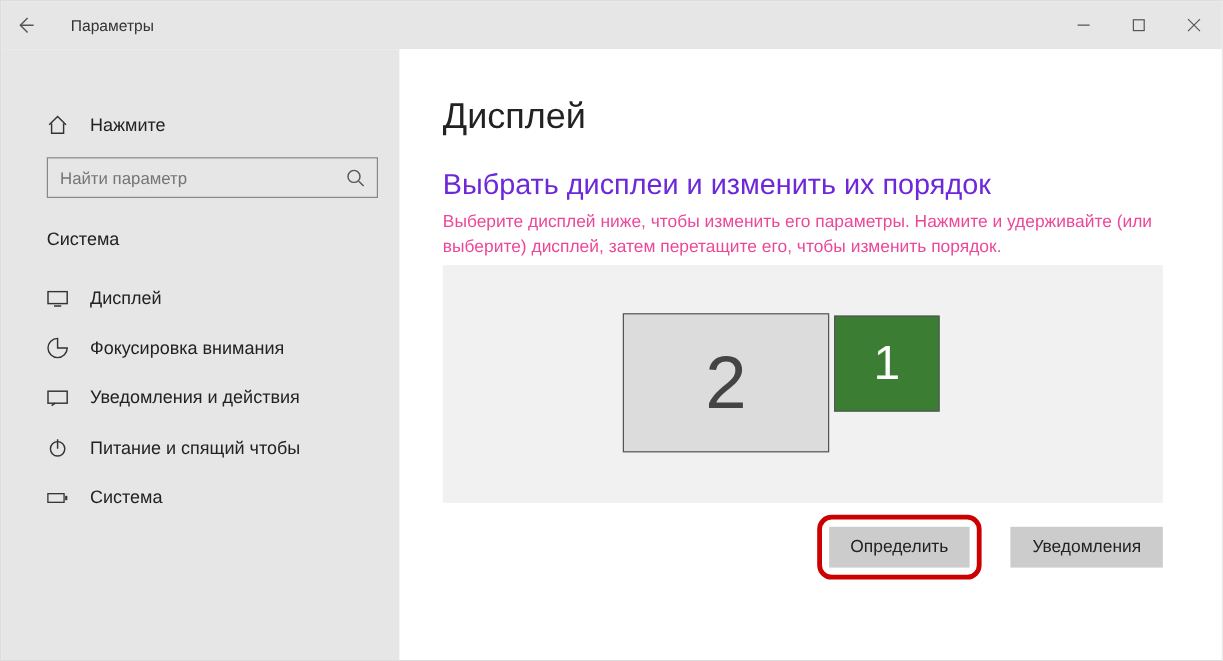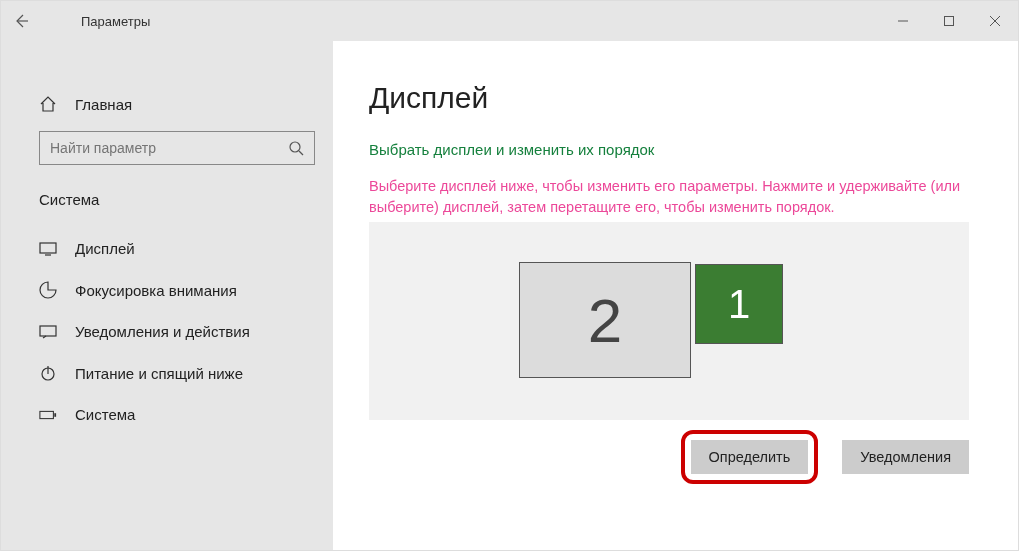--- a/index.html
+++ b/index.html
@@ -1,36 +1,36 @@
 <!DOCTYPE html>
 <html><head>
 <meta charset="utf-8">
 <style>
   * { box-sizing: border-box; margin: 0; padding: 0; font-family: "Segoe UI", Tahoma, sans-serif; }
   html, body { width: 1019px; height: 551px; overflow: hidden; background: #fff; }
   .window { width: 1019px; height: 551px; border: 1px solid #ddd; display: flex; flex-direction: column; }
   .titlebar { height: 40px; display: flex; align-items: center; background: #e6e6e6; }
   .titlebar .back { width: 40px; height: 40px; display: flex; align-items: center; justify-content: center; color: #555; }
-  .titlebar .title { font-size: 13px; color: #333; margin-left: 40px; }
+  .titlebar .title { font-size: 13px; color: #333; margin-left: 18px; }
   .titlebar .winbtns { margin-left: auto; display: flex; }
   .titlebar .winbtns div { width: 46px; height: 40px; display: flex; align-items: center; justify-content: center; color: #555; font-size: 12px; }
   .body { flex: 1; display: flex; min-height: 0; }
   .sidebar { width: 332px; background: #e6e6e6; padding-top: 10px; display: flex; flex-direction: column; }
   .home-row { display: flex; align-items: center; padding: 10px 18px 10px 38px; font-size: 15px; color: #222; gap: 18px; margin-top: 34px; }
   .search-wrap { padding: 8px 18px 8px 38px; }
   .search { width: 100%; height: 34px; border: 1px solid #888; background: #e6e6e6; display: flex; align-items: center; padding: 4px 10px; }
   .search input { flex: 1; border: none; background: transparent; font-size: 14px; outline: none; color: #333; }
   .search .sicon { color: #555; }
   .section-label { padding: 18px 18px 10px 38px; font-size: 15px; font-weight: 400; color: #222; }
   .nav { display: flex; flex-direction: column; margin-top: 10px; }
   .nav-item { display: flex; align-items: center; gap: 18px; padding: 12px 18px 12px 38px; font-size: 15px; color: #222; cursor: pointer; }
   .nav-item .icon { width: 18px; display: flex; justify-content: center; }
   .main { flex: 1; background: #fff; padding: 40px 36px 20px 36px; overflow: hidden; }
   .main h1 { font-size: 30px; font-weight: 400; color: #222; margin-bottom: 26px; }
-  .main h2 { font-size: 15px; font-weight: 400; color: #15803d; margin-bottom: 18px; }
+  .main h2 { font-size: 24px; font-weight: 400; color: #6d28d9; margin-bottom: 6px; }
   .main p.desc { font-size: 14.5px; color: #ec4899; line-height: 1.45; margin-bottom: 4px; max-width: 600px; }
   .canvas { width: 600px; height: 198px; background: #f1f1f1; position: relative; }
   .mon2 { position: absolute; left: 150px; top: 40px; width: 172px; height: 116px; background: #dcdcdc; border: 1px solid #555; display: flex; align-items: center; justify-content: center; font-size: 62px; color: #444; font-weight: 300; }
   .mon1 { position: absolute; left: 326px; top: 42px; width: 88px; height: 80px; background: #3b7d32; border: 1px solid #555; display: flex; align-items: center; justify-content: center; font-size: 40px; color: #fff; font-weight: 300; }
   .btn-row { width: 600px; display: flex; justify-content: flex-end; gap: 24px; margin-top: 10px; align-items: center; }
   .btn { height: 34px; padding: 0 18px; background: #ccc; border: none; font-size: 14.5px; color: #222; cursor: pointer; display: flex; align-items: center; }
   .highlight { border: 4px solid #c00; border-radius: 12px; padding: 6px; }
   svg { display: block; }
 </style>
 </head>
@@ -65,21 +65,21 @@
   </div>
 
   <div class="body">
     <div class="sidebar">
       <div class="home-row">
         <span class="icon">
           <svg width="18" height="18" viewBox="0 0 18 18">
               <path d="M2 9 L9 2 L16 9 M4 8 V16 H14 V8" stroke="#333" stroke-width="1.2" fill="none"></path>
             </svg>
         </span>
-        <span>Главная</span>
+        <span>Нажмите</span>
       </div>
 
       <div class="search-wrap">
         <div class="search">
           <input type="text" placeholder="Найти параметр" style="">
           <span class="sicon">
             <svg width="16" height="16" viewBox="0 0 16 16">
                 <circle cx="7" cy="7" r="5" stroke="#555" stroke-width="1.2" fill="none"></circle>
                 <path d="M11 11 L15 15" stroke="#555" stroke-width="1.2"></path>
               </svg>
@@ -116,21 +116,21 @@
             </span>
           <span>Уведомления и действия</span>
         </div>
         <div class="nav-item">
           <span class="icon">
               <svg width="18" height="18" viewBox="0 0 18 18">
                 <circle cx="9" cy="10" r="6" stroke="#333" stroke-width="1.2" fill="none"></circle>
                 <path d="M9 2 V10" stroke="#333" stroke-width="1.2"></path>
               </svg>
             </span>
-          <span>Питание и спящий ниже</span>
+          <span>Питание и спящий чтобы</span>
         </div>
         <div class="nav-item">
           <span class="icon">
               <svg width="20" height="12" viewBox="0 0 20 12">
                 <rect x="1" y="2" width="15" height="8" stroke="#333" stroke-width="1.2" fill="none"></rect>
                 <rect x="17" y="4" width="2" height="4" fill="#333"></rect>
               </svg>
             </span>
           <span>Система</span>
         </div>

